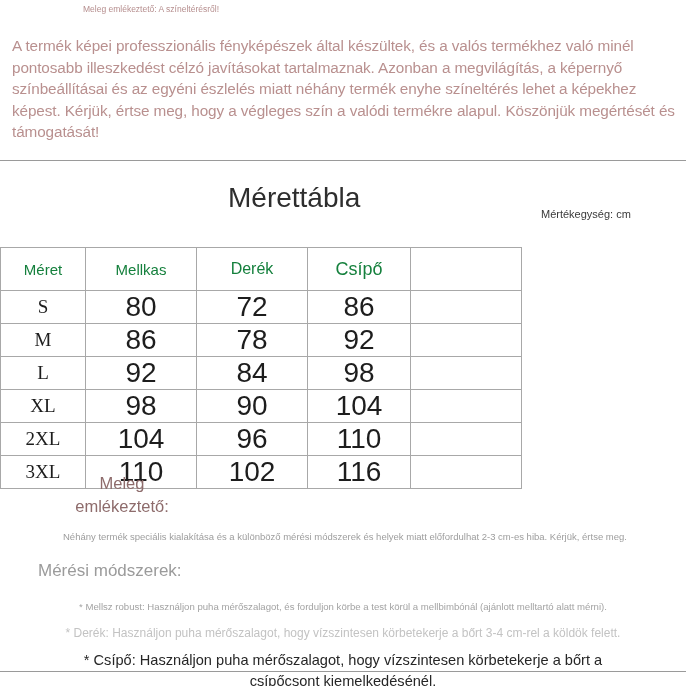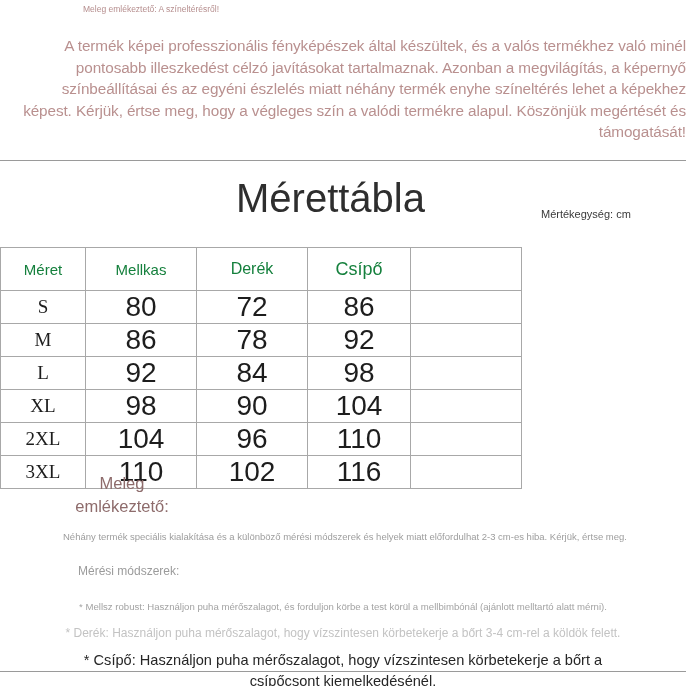--- a/index.html
+++ b/index.html
@@ -22,21 +22,21 @@
   }
   .notice-title {
     text-align: center;
     font-size: 8.5px;
     line-height: 11px;
     color: #b58d8d;
     width: 230px;
     margin: 4px 0 0 36px;
   }
   .notice-body {
-    text-align: right;
+    text-align: left;
     font-size: 15.3px;
     line-height: 21.5px;
     color: #b9908f;
     padding: 20px 0 0 12px;
     letter-spacing: -0.1px;
   }
 
   
   .hrule {
     height: 0;
@@ -51,23 +51,23 @@
   
   .title-row {
     position: absolute;
     top: 172px;
     left: 0;
     width: 686px;
     height: 62px;
   }
   .sheet-title {
     position: absolute;
-    left: 236px;
+    left: 228px;
     top: 0;
-    font-size: 40px;
+    font-size: 28px;
     line-height: 52px;
     color: #2e2e2e;
     font-weight: 400;
     white-space: nowrap;
   }
   .unit-label {
     position: absolute;
     left: 541px;
     top: 36px;
     font-size: 11px;
@@ -145,22 +145,22 @@
   }
 
   
   .methods {
     position: absolute;
     top: 560px;
     left: 0;
     width: 686px;
   }
   .methods-heading {
-    margin-left: 78px;
-    font-size: 12px;
+    margin-left: 38px;
+    font-size: 17px;
     line-height: 22px;
     color: #9b9b9b;
   }
   .method-item {
     text-align: center;
     color: #a3a3a3;
     padding: 0 46px;
   }
   .method-item.m1 { margin-top: 18px; font-size: 9.6px; line-height: 14px; }
   .method-item.m2 { margin-top: 12px; font-size: 12px; line-height: 14px; color: #c3c3c3; }

